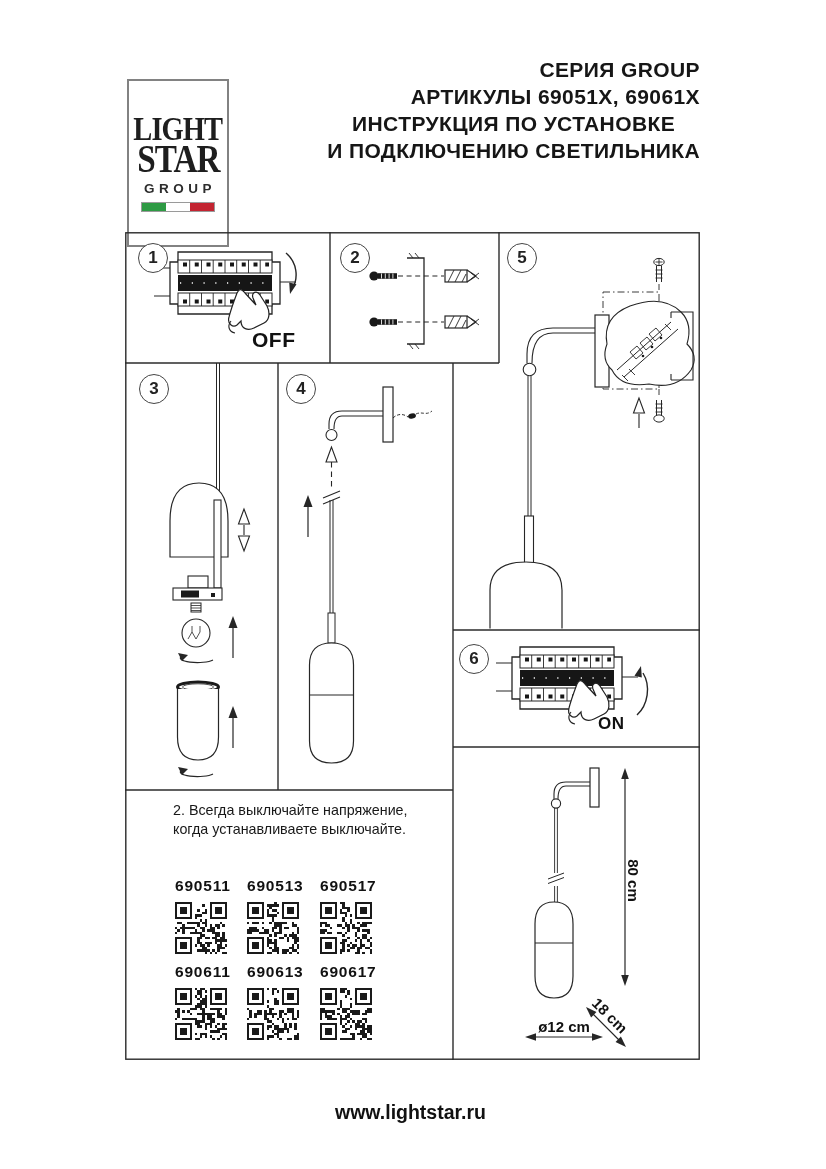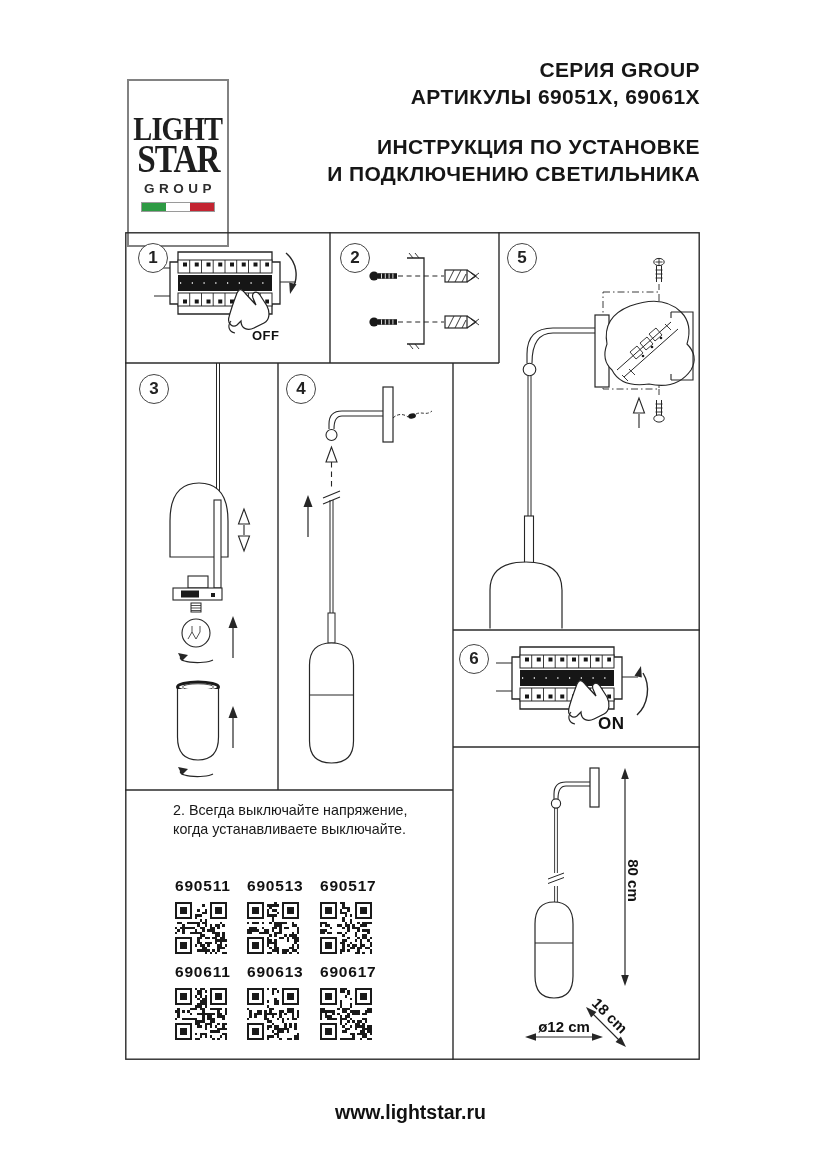--- a/index.html
+++ b/index.html
@@ -17,30 +17,30 @@
   .logo-word{font-family:"Liberation Serif",serif;font-weight:700;color:#1e1e1e;
     transform:scale(0.95,1.12);letter-spacing:-1px;}
   #logo-light{font-size:30px;line-height:29px;}
   #logo-star{font-size:35px;line-height:33px;}
   #logo-group{font-size:13.5px;letter-spacing:4.5px;color:#2d2d2d;margin:5px 0 0 4px;font-weight:700;}
   #flag{width:72px;height:8px;border:1px solid #9a9a9a;display:flex;margin-top:6px;}
   #flag div{flex:1;}
   
   #title-block{right:126px;top:56px;text-align:right;font-weight:700;
     font-size:21px;line-height:27px;letter-spacing:0.4px;color:#161616;}
-  #title-group2{margin-top:23px;}
+  #title-group2{text-align:center;}
   
   #diagram{left:125px;top:232px;width:575px;height:828px;}
   #diagram svg{position:absolute;left:0;top:0;}
   .step{
     width:30px;height:30px;border:1.7px solid #454545;border-radius:50%;
     box-sizing:border-box;display:flex;align-items:center;justify-content:center;
     font-size:17px;font-weight:600;color:#222;background:#fff;
   }
-  .pl{font-weight:700;font-size:13px;letter-spacing:0.5px;color:#111;}
+  .pl{font-weight:700;font-size:21px;letter-spacing:0.5px;color:#111;}
   #notes{left:48px;top:569px;width:290px;font-size:14.3px;line-height:19.4px;color:#181818;}
   #notes span{display:block;}
   .art{font-weight:700;font-size:15.5px;letter-spacing:0.8px;color:#111;}
   .qr{width:52px;height:52px;}
   .qr svg{display:block;}
   .dim{font-weight:700;font-size:15px;color:#111;text-align:center;}
   
   #footer{left:0;top:1101px;width:821px;text-align:center;font-weight:700;font-size:19.5px;color:#111;}
 </style>
 </head>

